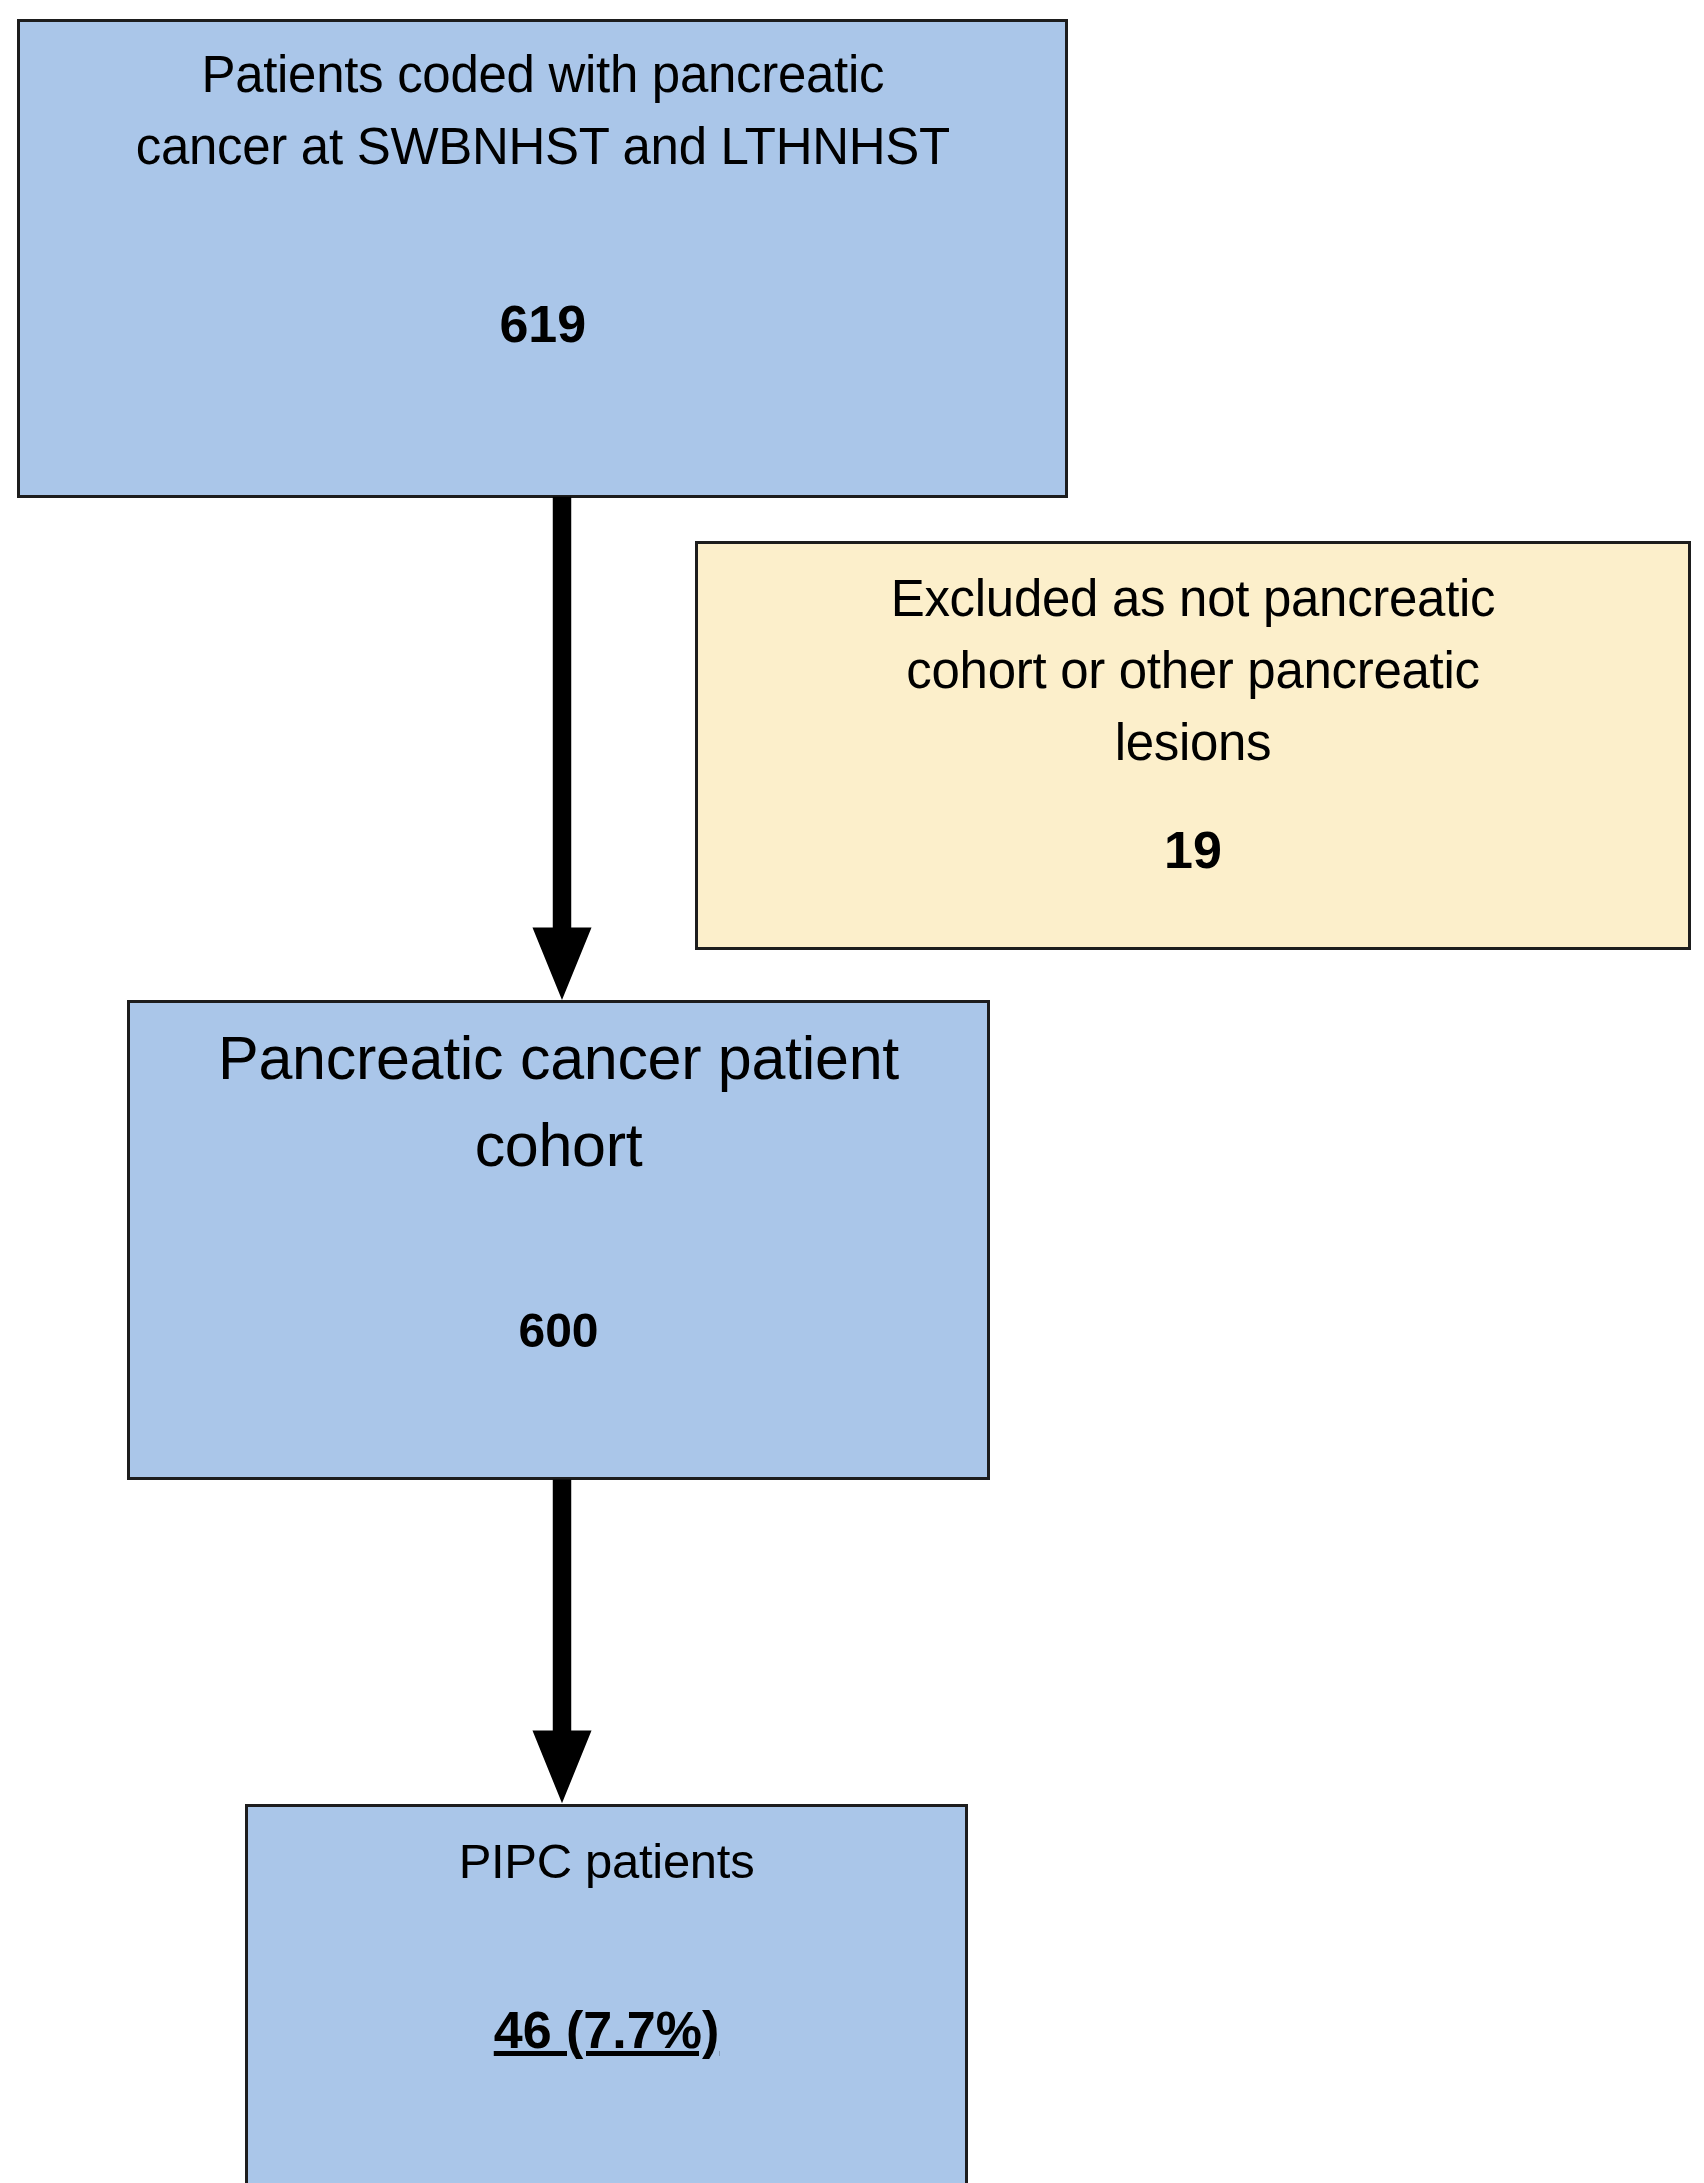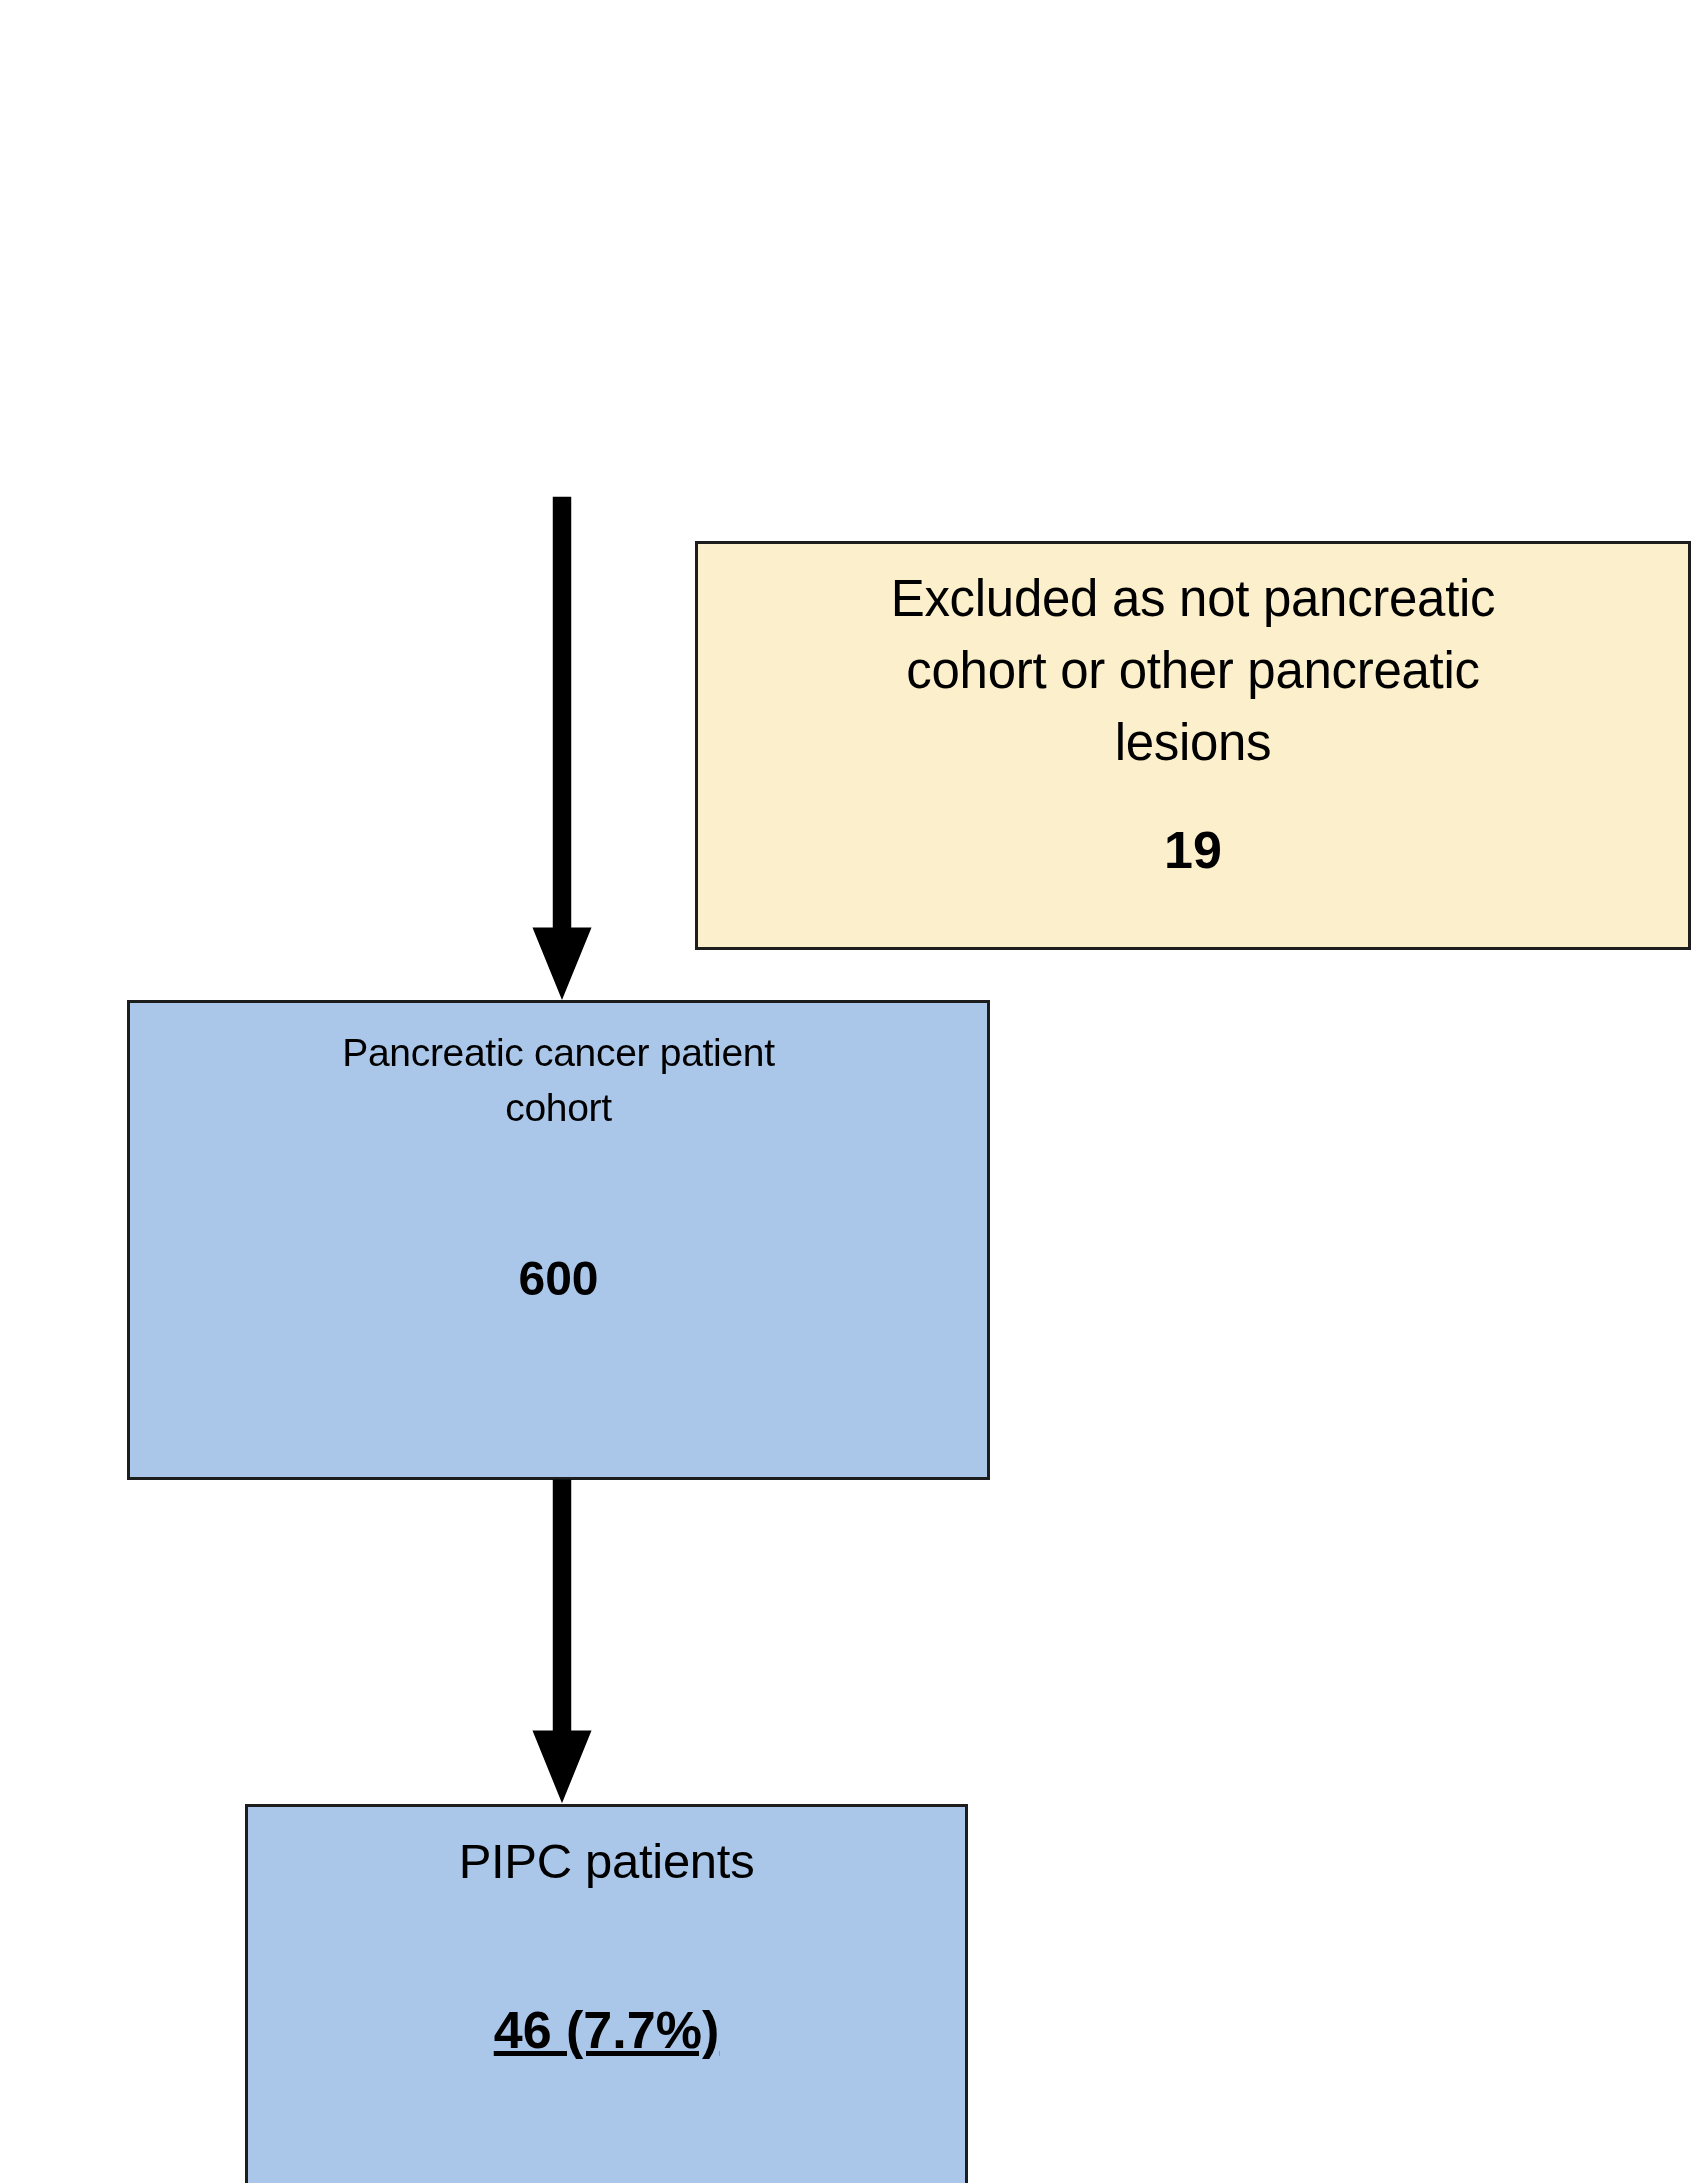--- a/index.html
+++ b/index.html
@@ -80,22 +80,22 @@
 
   
   #node-cohort {
     left: 127px;
     top: 1000px;
     width: 863px;
     height: 480px;
     background: #aac6e9;
   }
   #node-cohort .label {
-    margin-top: 22px;
-    font-size: 39px;
+    margin-top: 12px;
+    font-size: 61px;
     width: 729px;
   }
   #node-cohort .count {
     margin-top: 117px;
     font-size: 48px;
   }
 
   
   #node-pipc {
     left: 224px;
@@ -121,20 +121,25 @@
   .arrow {
     position: absolute;
   }
   .arrow svg { display: block; }
 </style>
 </head>
 <body>
 
 <div id="canvas">
 
+  <div class="node" id="node-source">
+    <div class="label">Patients coded with pancreatic
+cancer at SWBNHST and LTHNHST</div>
+    <div class="count">619</div>
+  </div>
 
   <div class="arrow" id="arrow-1" style="left:522px; top:496px;">
     <svg width="80" height="506" viewBox="0 0 130 820" aria-hidden="true">
       <polygon points="50,0 80,0 80,700 113,700 65,818 17,700 50,700" fill="#000000"></polygon>
     </svg>
   </div>
 
   <div class="node" id="node-excluded">
     <div class="label">Excluded as not pancreatic
 cohort or other pancreatic

